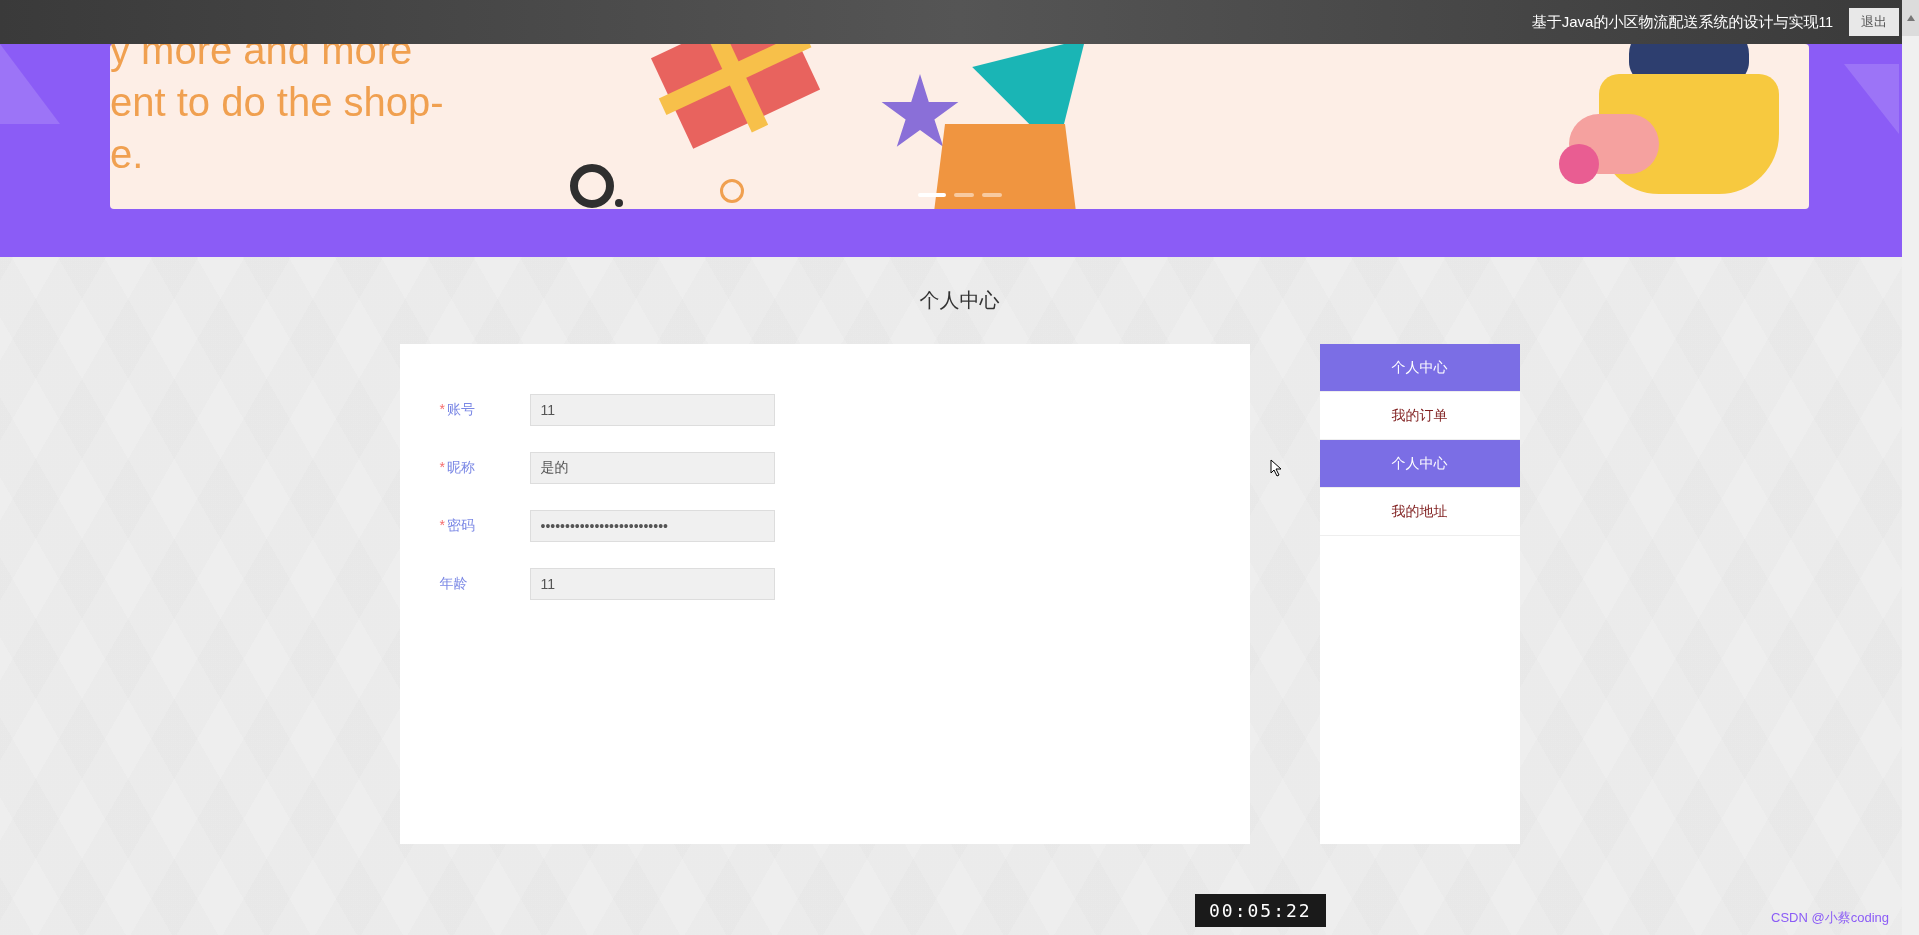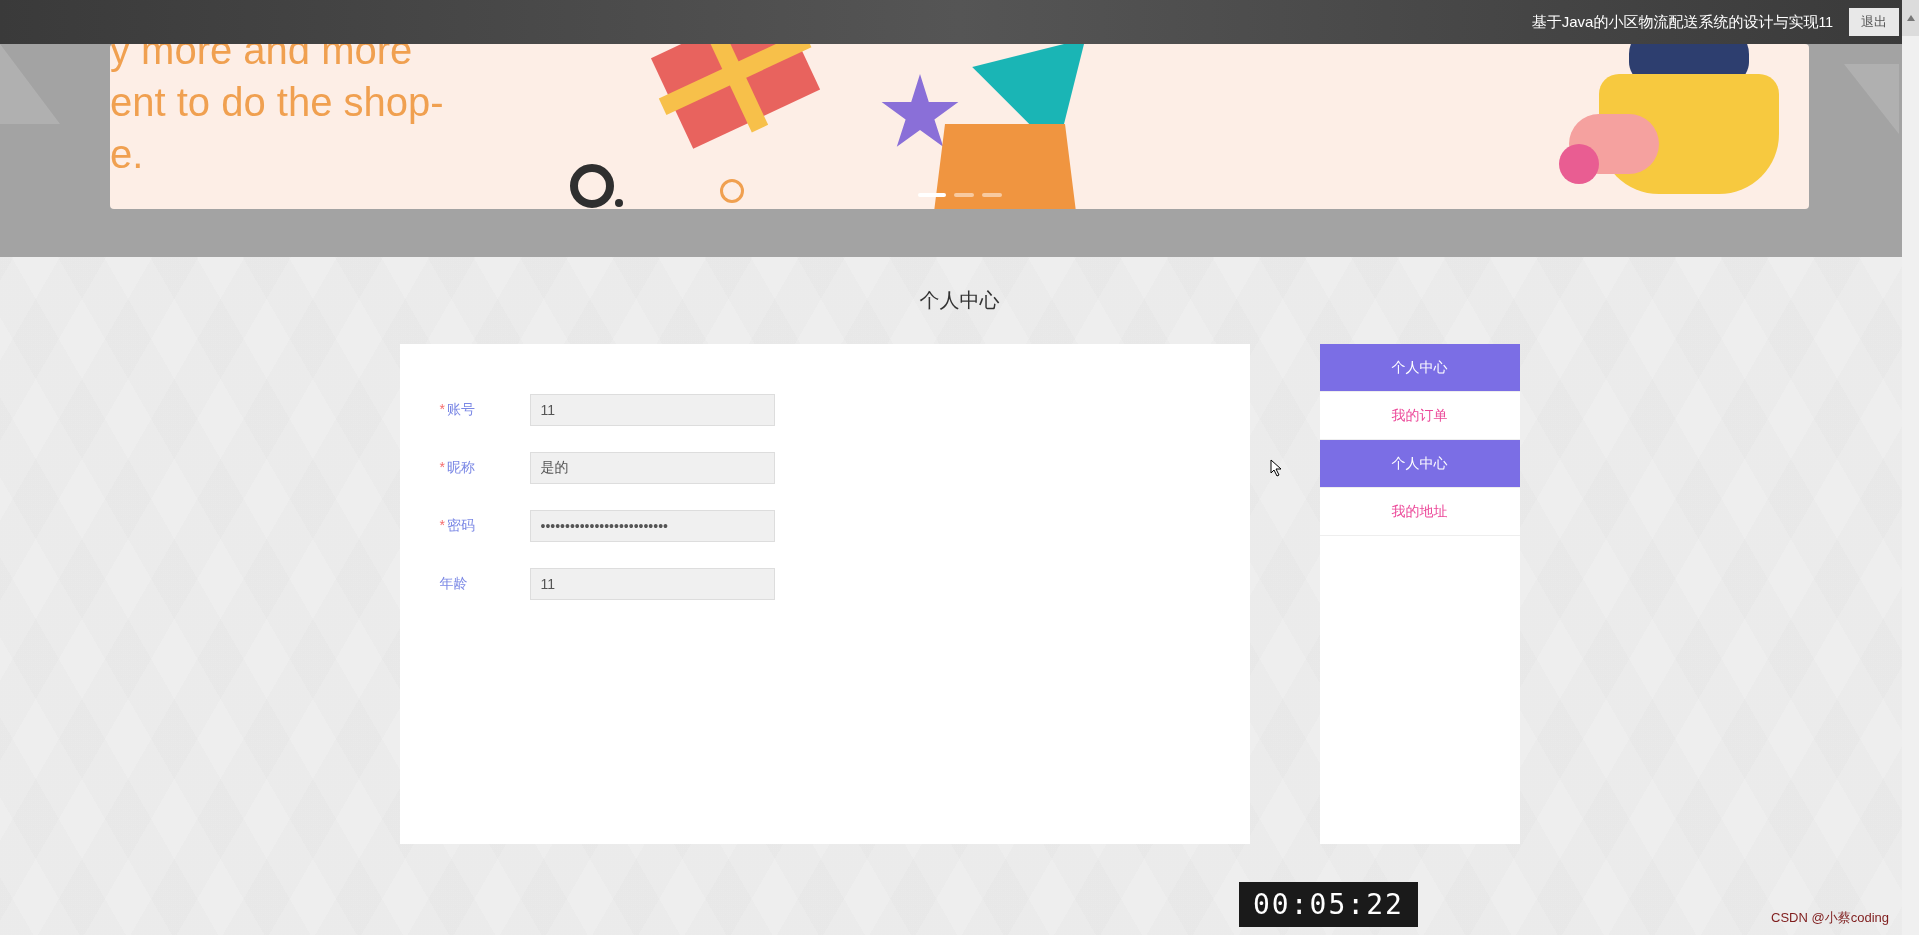--- a/index.html
+++ b/index.html
@@ -54,21 +54,21 @@
       justify-content: center;
     }
     .scroll-up-arrow {
       width: 0;
       height: 0;
       border-left: 4px solid transparent;
       border-right: 4px solid transparent;
       border-bottom: 6px solid #777;
     }
     .hero-section {
-      background: #a3a3a3;
+      background: #8b5cf6;
       height: 213px;
       position: relative;
       overflow: hidden;
       padding: 0 110px;
     }
     .hero-banner {
       background: #fdeee6;
       height: 165px;
       margin: 0 auto;
       border-radius: 4px;
@@ -325,49 +325,48 @@
     .sidebar-panel {
       width: 200px;
       background: #fff;
     }
     .sidebar-item {
       height: 48px;
       display: flex;
       align-items: center;
       justify-content: center;
       font-size: 14px;
-      color: #ec4899;
+      color: #7f1d1d;
       border-bottom: 1px solid #eee;
       cursor: pointer;
     }
     .sidebar-item.active {
       background: #7b6ee5;
       color: #fff;
     }
     .sidebar-spacer {
       height: 48px;
     }
     .watermark {
       position: fixed;
       bottom: 8px;
       right: 30px;
-      color: #7f1d1d;
+      color: #8b5cf6;
       font-size: 13px;
     }
     .timer-box {
       position: fixed;
       bottom: 8px;
       left: 1195px;
       background: #1a1a1a;
       color: #fff;
       padding: 6px 14px;
-      font-size: 28px;
+      font-size: 18px;
       font-family: monospace;
       letter-spacing: 2px;
-      margin-left: 44px;
     }
     .cursor {
       position: absolute;
       left: 1270px;
       top: 459px;
       width: 14px;
       height: 18px;
       z-index: 100;
     }
     .cursor svg {

